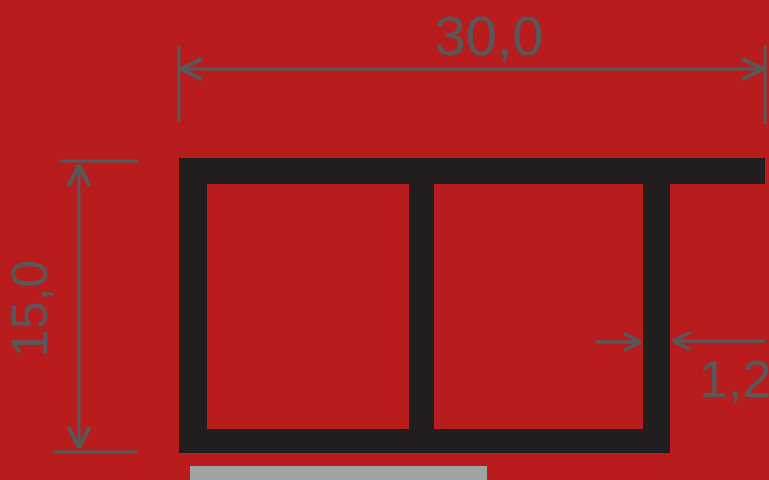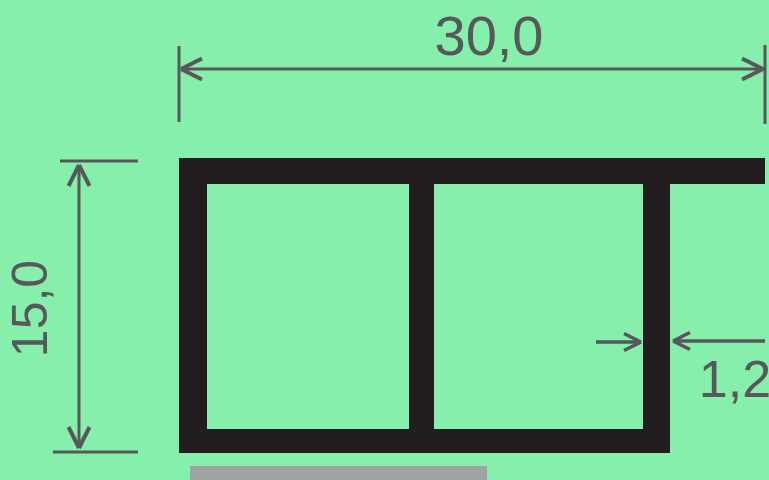--- a/index.html
+++ b/index.html
@@ -1,16 +1,16 @@
 <!DOCTYPE html>
 <html><head>
 <meta charset="utf-8">
 <style>
 html,body{margin:0;padding:0;background:#ffffff;}
-#canvas{position:relative;width:769px;height:480px;background:#86efac;overflow:hidden;font-family:"Liberation Sans",sans-serif;}
+#canvas{position:relative;width:769px;height:480px;background:#b91c1c;overflow:hidden;font-family:"Liberation Sans",sans-serif;}
 </style>
 </head>
 <body>
 <div id="canvas">
 <svg width="769" height="480" viewBox="0 0 769 480">
 
 <rect x="179" y="158" width="586" height="26" fill="#221e1f"></rect>
 
 <rect x="179" y="158" width="28" height="295" fill="#221e1f"></rect>
 

